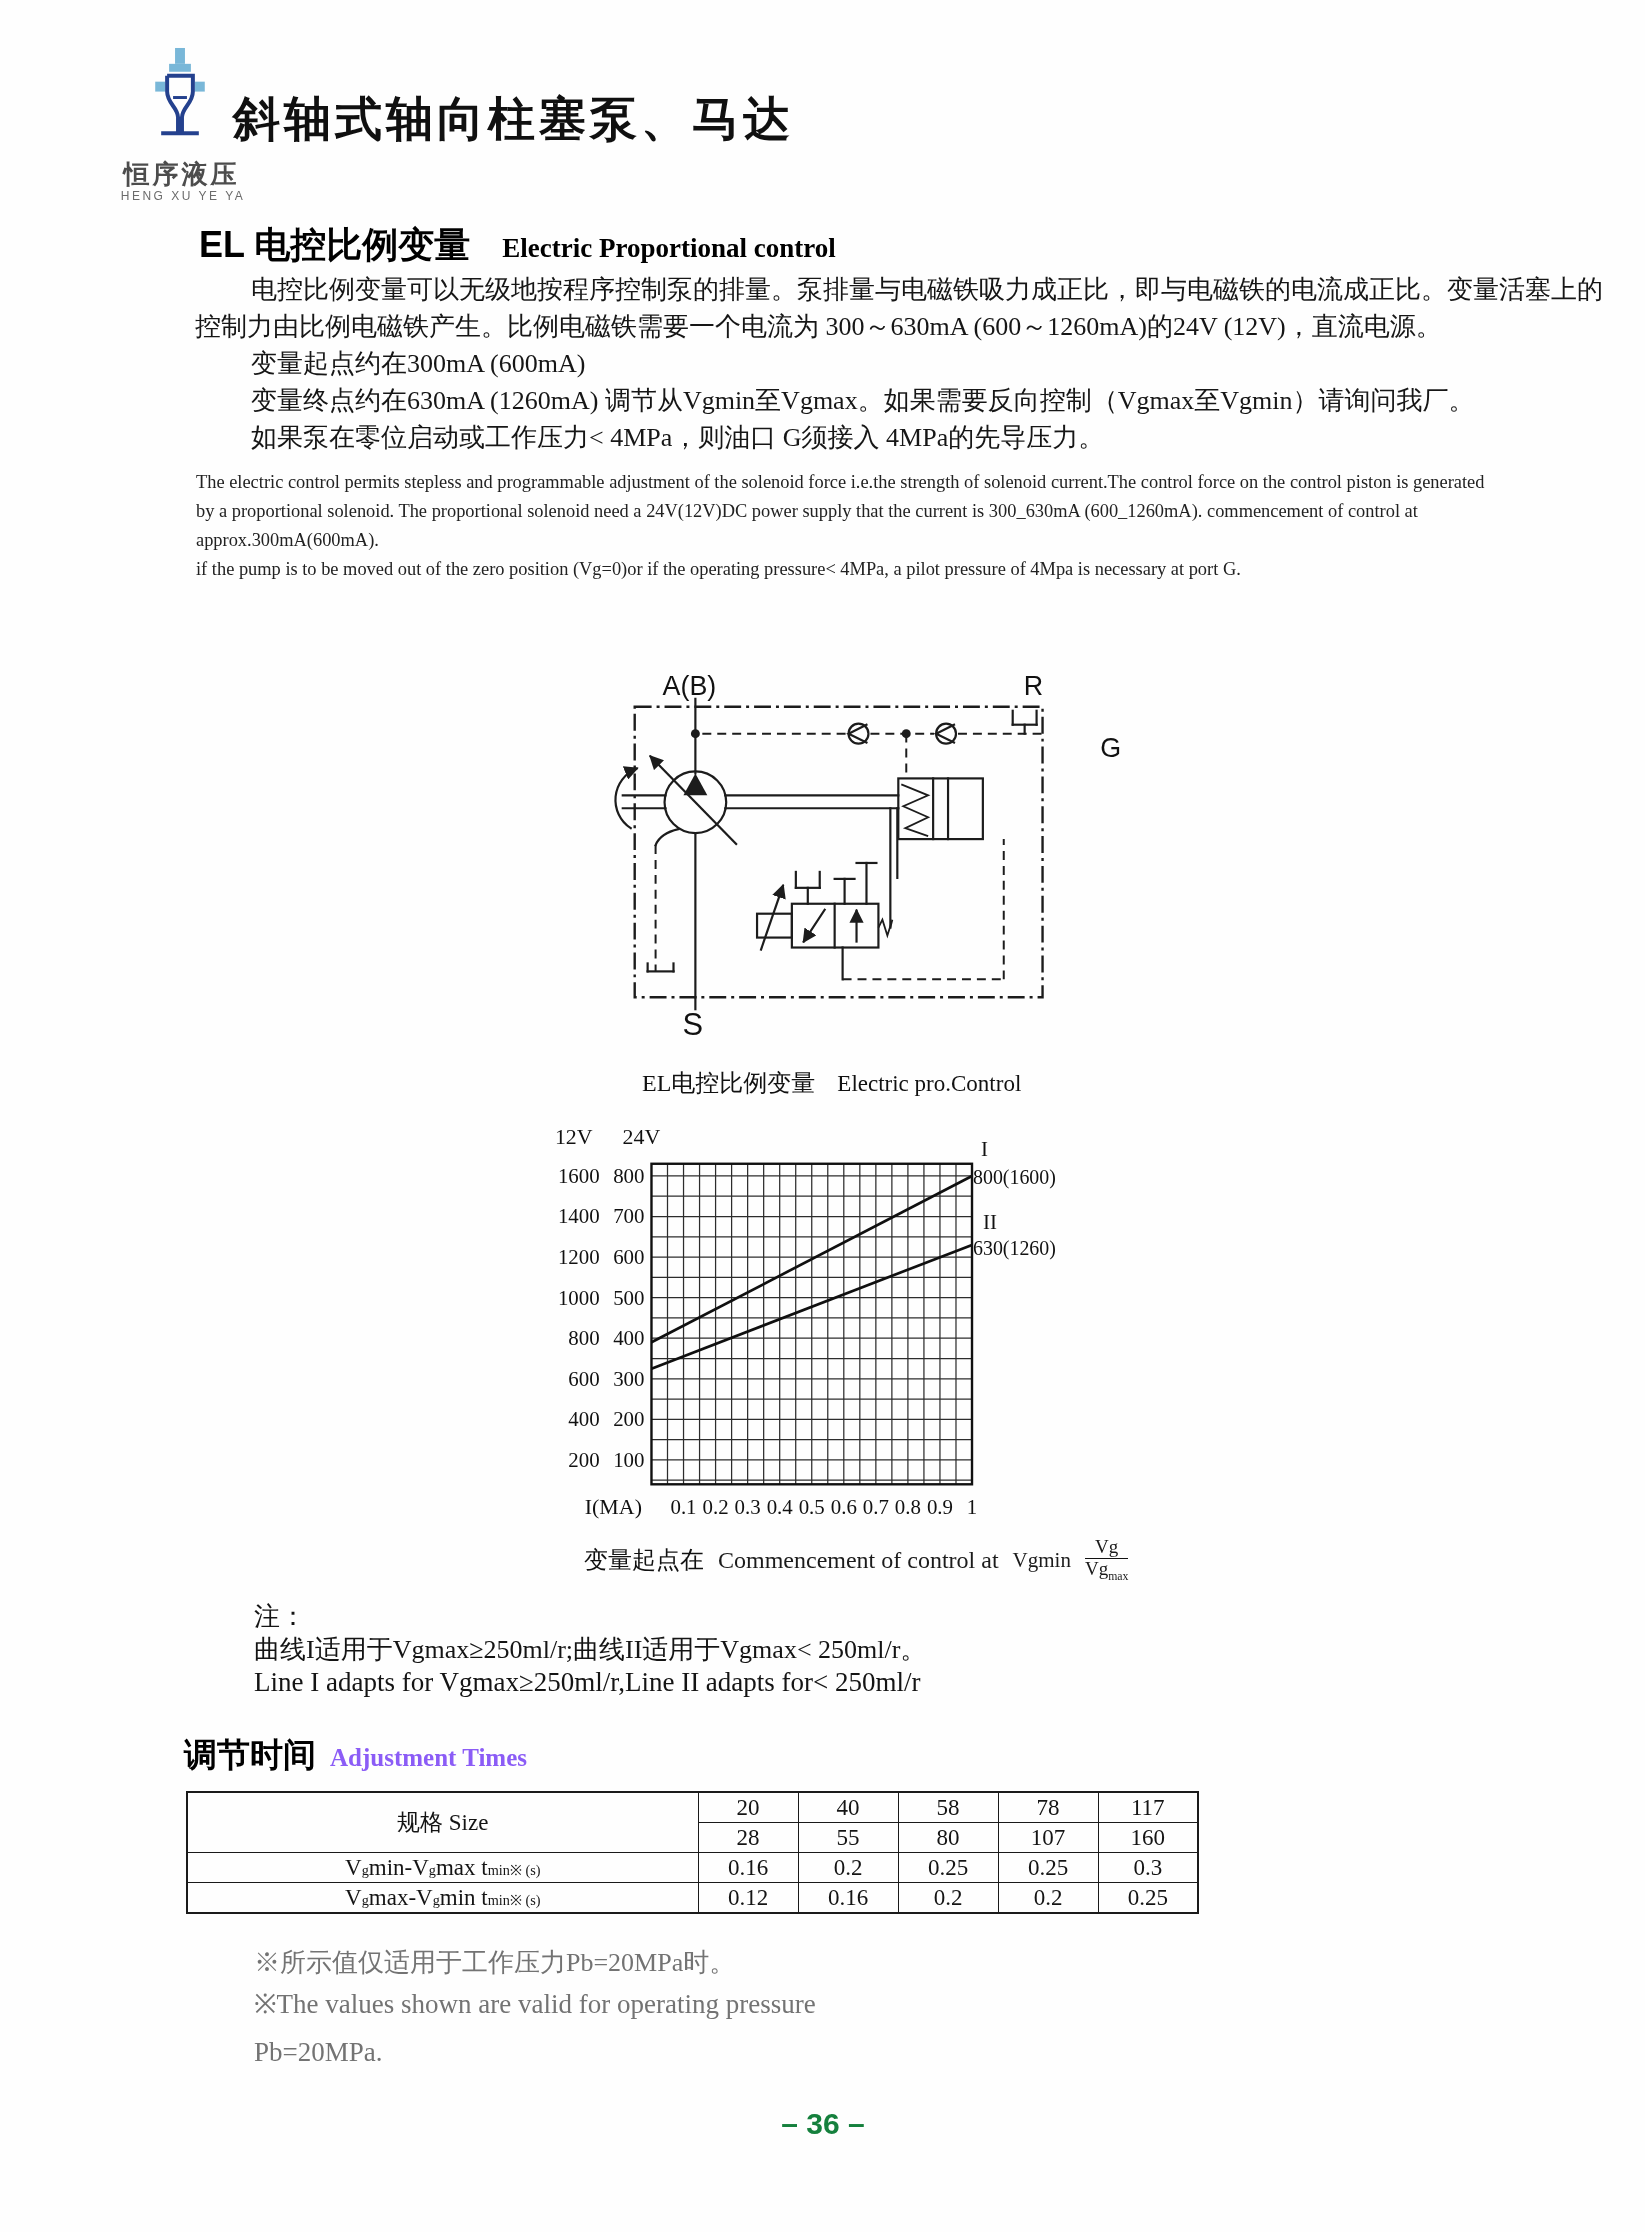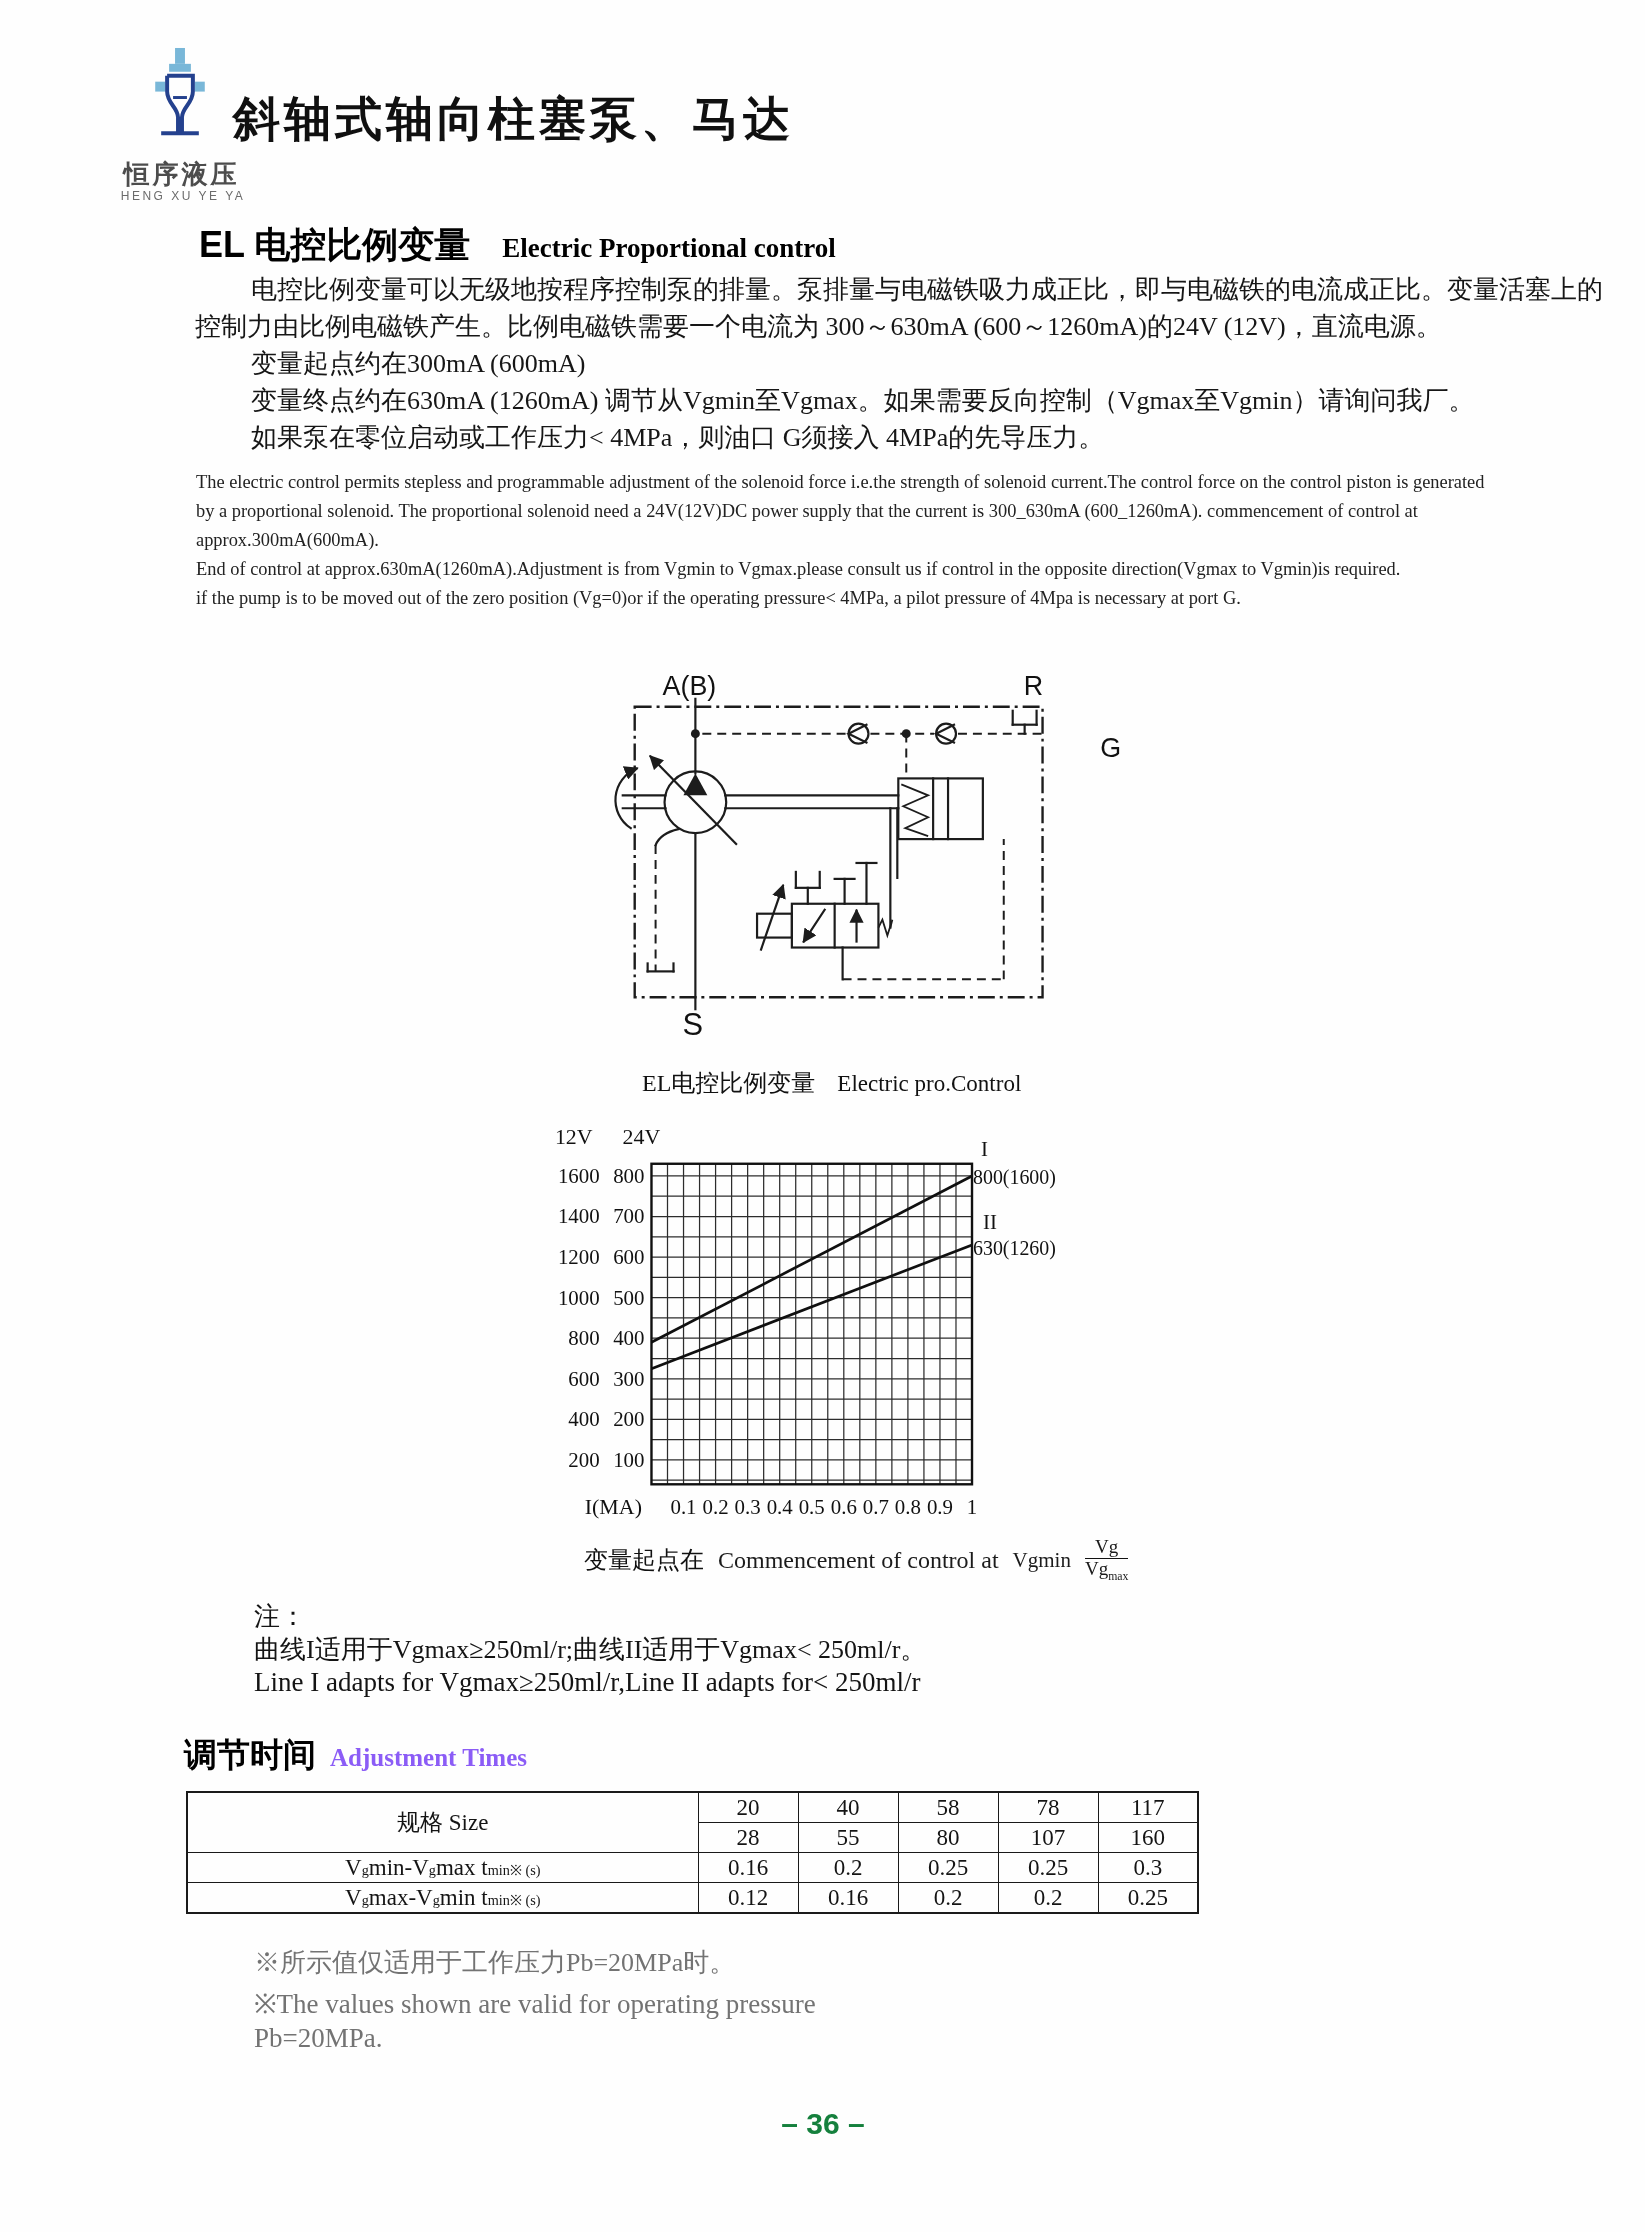--- a/index.html
+++ b/index.html
@@ -87,21 +87,20 @@
     <div class="cnline">控制力由比例电磁铁产生。比例电磁铁需要一个电流为 300～630mA (600～1260mA)的24V (12V)，直流电源。</div>
     <div class="cnline ind">变量起点约在300mA (600mA)</div>
     <div class="cnline ind">变量终点约在630mA (1260mA) 调节从Vgmin至Vgmax。如果需要反向控制（Vgmax至Vgmin）请询问我厂。</div>
     <div class="cnline ind">如果泵在零位启动或工作压力&lt; 4MPa，则油口 G须接入 4MPa的先导压力。</div>
   </div>
 
   <div class="abs" style="left:196px;top:468px;">
     <div class="enline">The electric control permits stepless and programmable adjustment of the solenoid force i.e.the strength of solenoid current.The control force on the control piston is generated</div>
     <div class="enline">by a  proportional  solenoid. The  proportional  solenoid  need a  24V(12V)DC  power  supply  that the  current is  300_630mA (600_1260mA). commencement  of  control at</div>
     <div class="enline">approx.300mA(600mA).</div>
-    <div class="enline">End of control at approx.630mA(1260mA).Adjustment is from Vgmin to Vgmax.please consult us if control in the opposite direction(Vgmax to Vgmin)is required.</div>
     <div class="enline">if the pump is to be moved out of the zero position (Vg=0)or if the operating pressure&lt; 4MPa, a pilot pressure of 4Mpa is necessary at port G.</div>
   </div>
 
   <div class="abs" style="left:579px;top:633px;">
     <svg width="567" height="448" viewBox="0 0 570 450">
       <defs>
         <marker id="ah" viewBox="0 0 10 10" refX="8.5" refY="5" markerWidth="6.5" markerHeight="6.5" orient="auto-start-reverse">
           <path d="M0,0 L10,5 L0,10 z" fill="#1c1c1c"></path>
         </marker>
       </defs>
@@ -341,19 +340,19 @@
         <td class="dbl">0.2</td>
         <td class="dbl">0.25</td>
       </tr>
     </tbody>
       </table>
   </div>
 
   <div class="abs" style="left:254px;top:1945px;">
     <div class="fn">※所示值仅适用于工作压力Pb=20MPa时。</div>
     <div class="fn fn-en" style="margin-top:4px;">※The values shown are valid for operating pressure</div>
-    <div class="fn fn-en" style="margin-top:2px;">Pb=20MPa.</div>
+    <div class="fn fn-en" style="margin-top:16px;">Pb=20MPa.</div>
   </div>
 
   <div class="abs pageno" style="left:0;right:0;top:2107px;">– 36 –</div>
 
 </div>
 
 
 </body></html>

